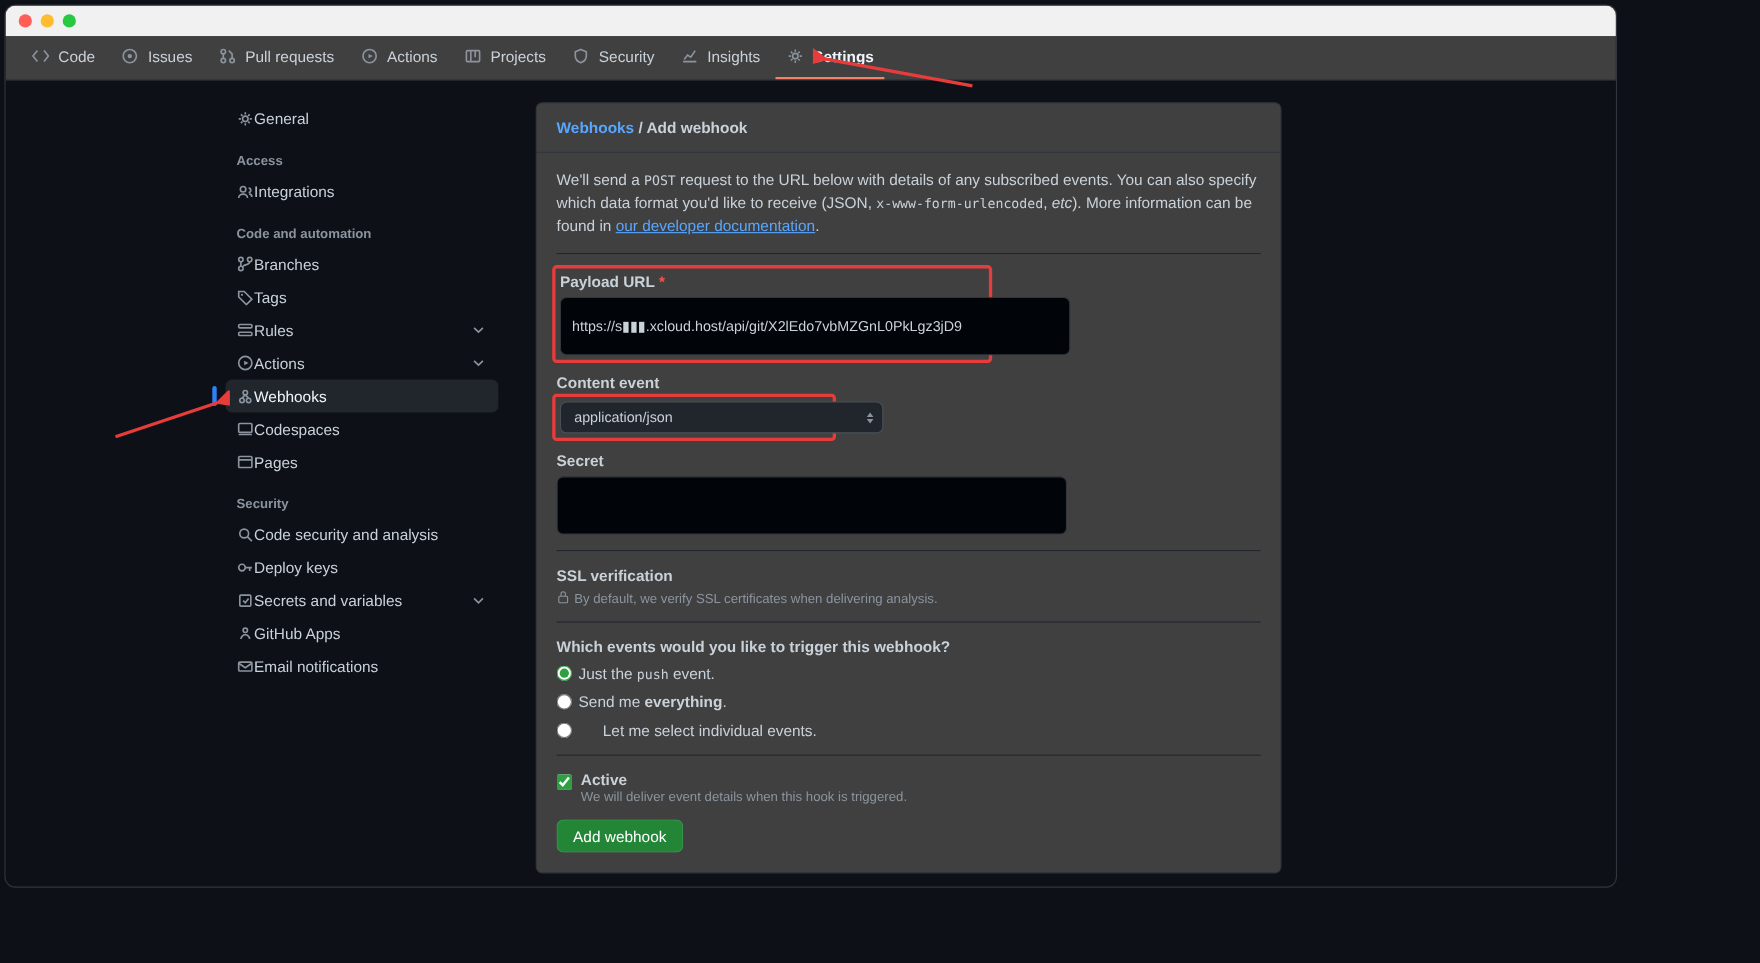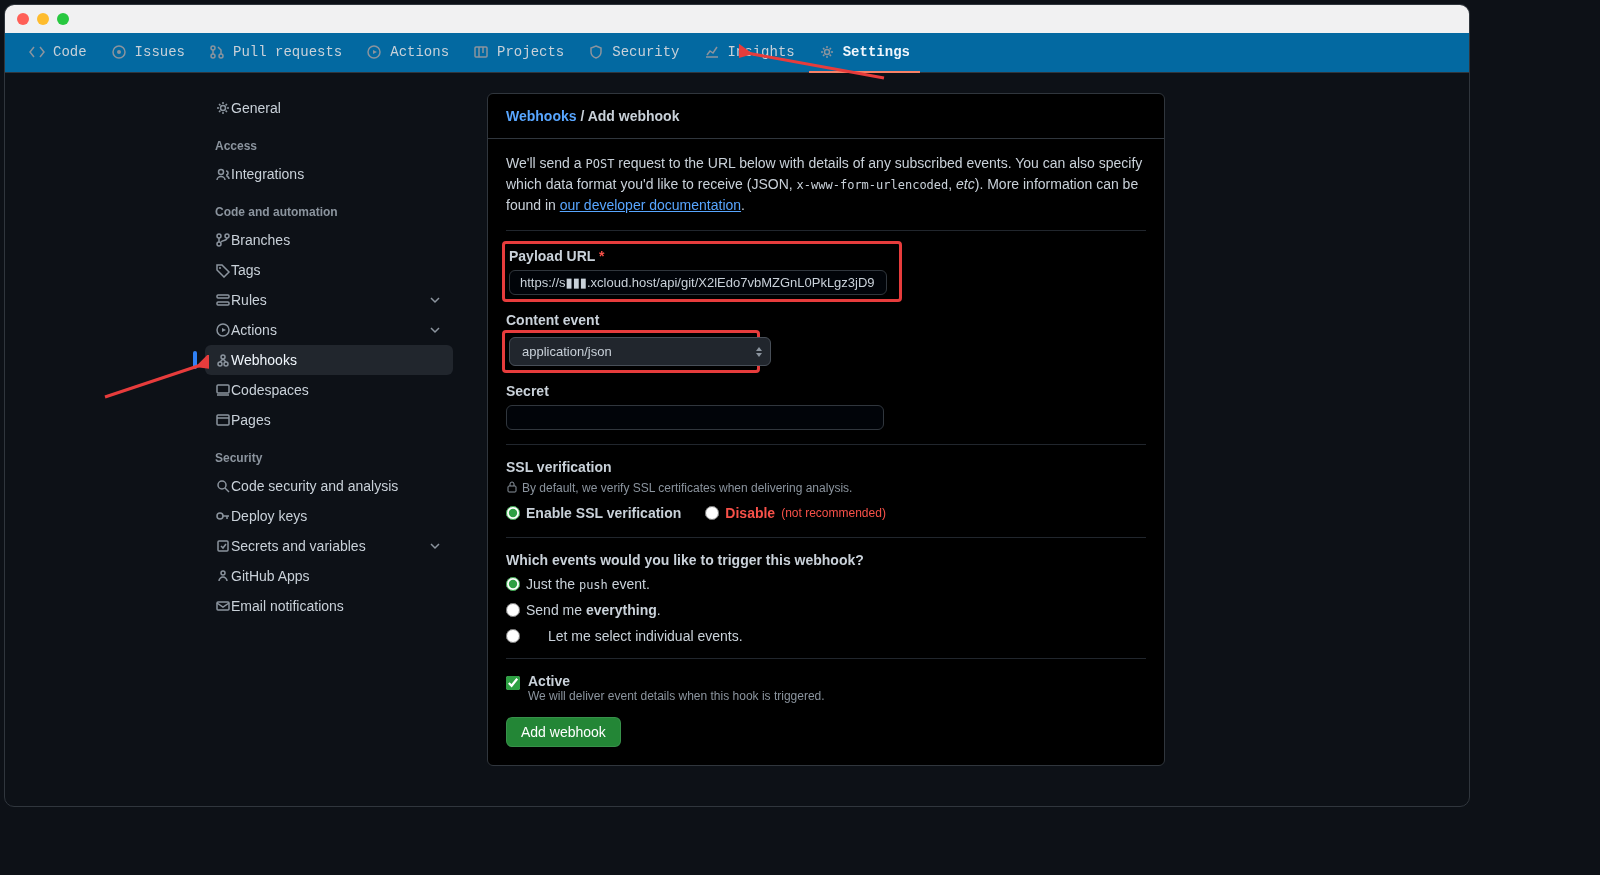--- a/index.html
+++ b/index.html
@@ -28,27 +28,26 @@
   align-items: center;
   padding-left: 12px;
   gap: 8px;
 }
 .dot { width: 12px; height: 12px; border-radius: 50%; }
 .dot.red { background: #ff5f57; }
 .dot.yellow { background: #febc2e; }
 .dot.green { background: #28c840; }
 .topnav {
   display: flex;
-  align-items: center;
+  align-items: flex-end;
   padding: 0 14px;
   height: 40px;
   border-bottom: 1px solid #30363d;
-  background: #0369a1;
+  background: #404040;
   gap: 4px;
-  font-family: Liberation Mono, monospace;
 }
 .tab {
   display: flex;
   align-items: center;
   gap: 8px;
   padding: 0 10px;
   height: 40px;
   color: #c9d1d9;
   font-size: 14px;
   cursor: pointer;
@@ -105,51 +104,51 @@
   width:14px;height:14px;
 }
 .content-wrap {
   flex: 1;
   padding: 0 24px 0 18px;
   max-width: 720px;
 }
 .panel {
   border: 1px solid #30363d;
   border-radius: 6px;
-  background: #000000;
+  background: #404040;
 }
 .panel-head {
   padding: 14px 18px;
   border-bottom: 1px solid #30363d;
   font-size: 14px;
   font-weight: 600;
 }
 .panel-head a { color: #58a6ff; text-decoration: none; }
 .panel-body {
   padding: 14px 18px 18px;
   font-size: 14px;
   color: #c9d1d9;
 }
 .intro { line-height: 1.5; }
 .intro code { font-family: ui-monospace,SFMono-Regular,Consolas,monospace; font-size: 12px; }
 .intro a { color: #58a6ff; text-decoration: underline; }
 hr.sep { border: none; border-top: 1px solid #21262d; margin: 14px 0; }
 .label { display: block; font-weight: 600; margin-bottom: 6px; }
 .req { color: #f85149; }
 .input, .select {
-  width: 378px;
+  width: 464px;
   background: #010409;
   border: 1px solid #30363d;
   border-radius: 6px;
-  padding: 4px 10px;
+  padding: 18px 10px;
   color: #c9d1d9;
   font-size: 13px;
   font-family: inherit;
 }
-.select { width: 262px; position: relative; background:#21262d; padding: 6px 28px 6px 12px; border:1px solid #484f58;}
+.select { width: 294px; position: relative; background:#21262d; padding: 6px 28px 6px 12px; border:1px solid #484f58;}
 .select .caret { position:absolute; right:8px; top:50%; transform:translateY(-50%); display:flex; flex-direction:column;}
 .select .caret span { width:0;height:0;border-left:3px solid transparent;border-right:3px solid transparent; }
 .select .caret .up { border-bottom:4px solid #8b949e; margin-bottom:2px; }
 .select .caret .dn { border-top:4px solid #8b949e; }
 .field { margin-bottom: 14px; }
 .radio-row { display:flex; align-items:center; gap:6px; margin: 2px 0; }
 .radio-row input[type=radio] { accent-color: #2ea043; width:14px; height:14px; }
 .radio-label { font-weight: 600; }
 .muted { color: #8b949e; font-size: 12px; }
 .redtxt { color: #f85149; }
@@ -410,31 +409,20 @@
           <hr class="sep">
 
           <div class="field">
             <div class="label">SSL verification</div>
             <div class="muted" style="margin-bottom:8px;">
               <svg class="lock" viewBox="0 0 12 12">
                   <rect x="2" y="5" width="8" height="6" rx="1" fill="none" stroke="#8b949e"></rect>
                   <path d="M4 5V3a2 2 0 014 0v2" fill="none" stroke="#8b949e"></path>
                 </svg><span>By default, we verify SSL certificates when delivering analysis.</span>
             </div>
-            <div style="display:flex;gap:24px;align-items:center;">
-              <label class="radio-row">
-                <input type="radio" checked="" style="">
-                <span class="radio-label">Enable SSL verification</span>
-              </label>
-              <label class="radio-row">
-                <input type="radio" style="">
-                <span class="radio-label redtxt">Disable</span>
-                <span class="muted redtxt">(not recommended)</span>
-              </label>
-            </div>
           </div>
 
           <hr class="sep">
 
           <div class="field">
             <div class="label">Which events would you like to trigger this webhook?</div>
             <label class="radio-row" style="margin-top:8px;">
               <input type="radio" checked="" style="">
               <span><span>Just the </span><code>push</code><span> event.</span></span>
             </label>

